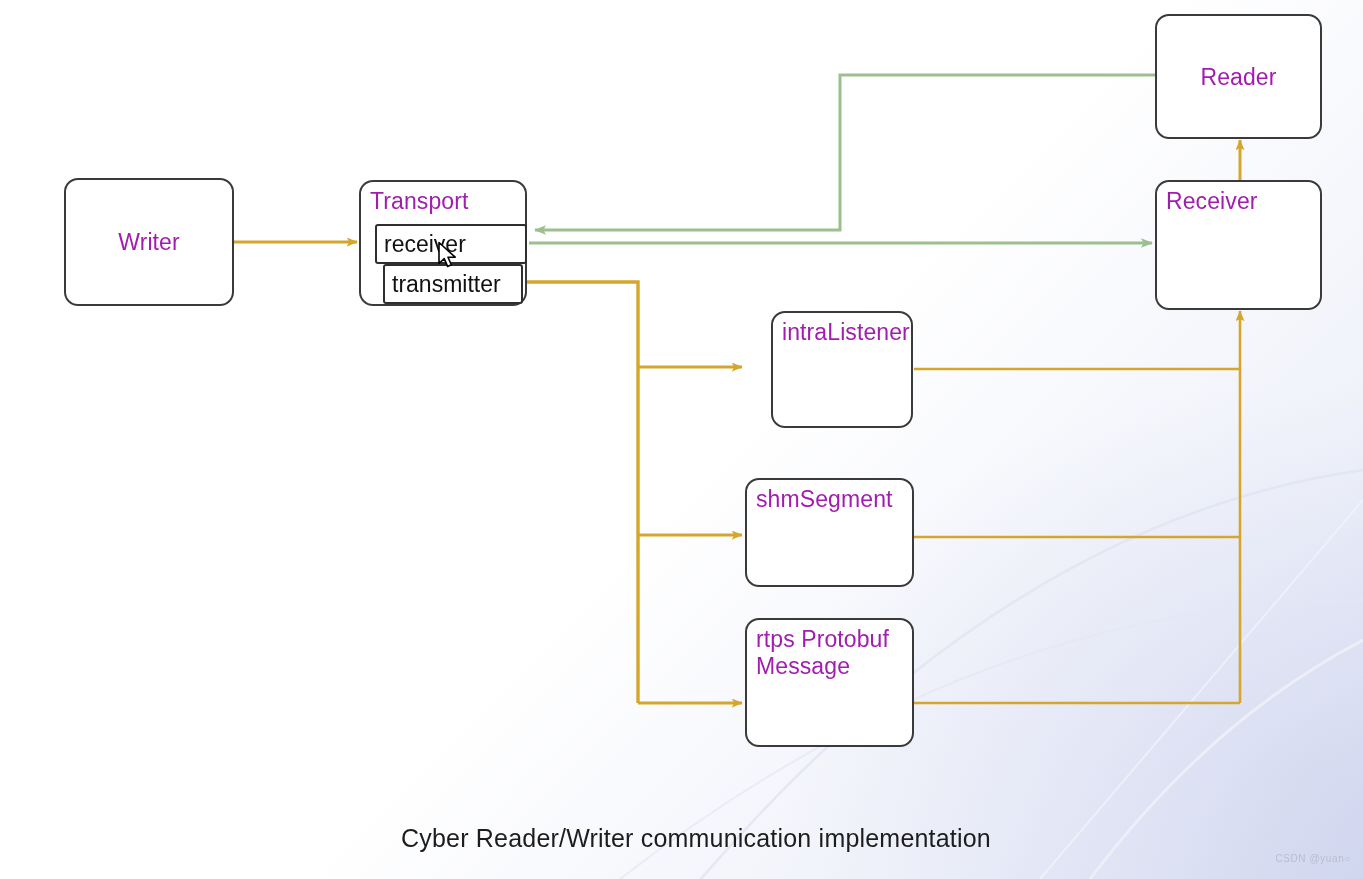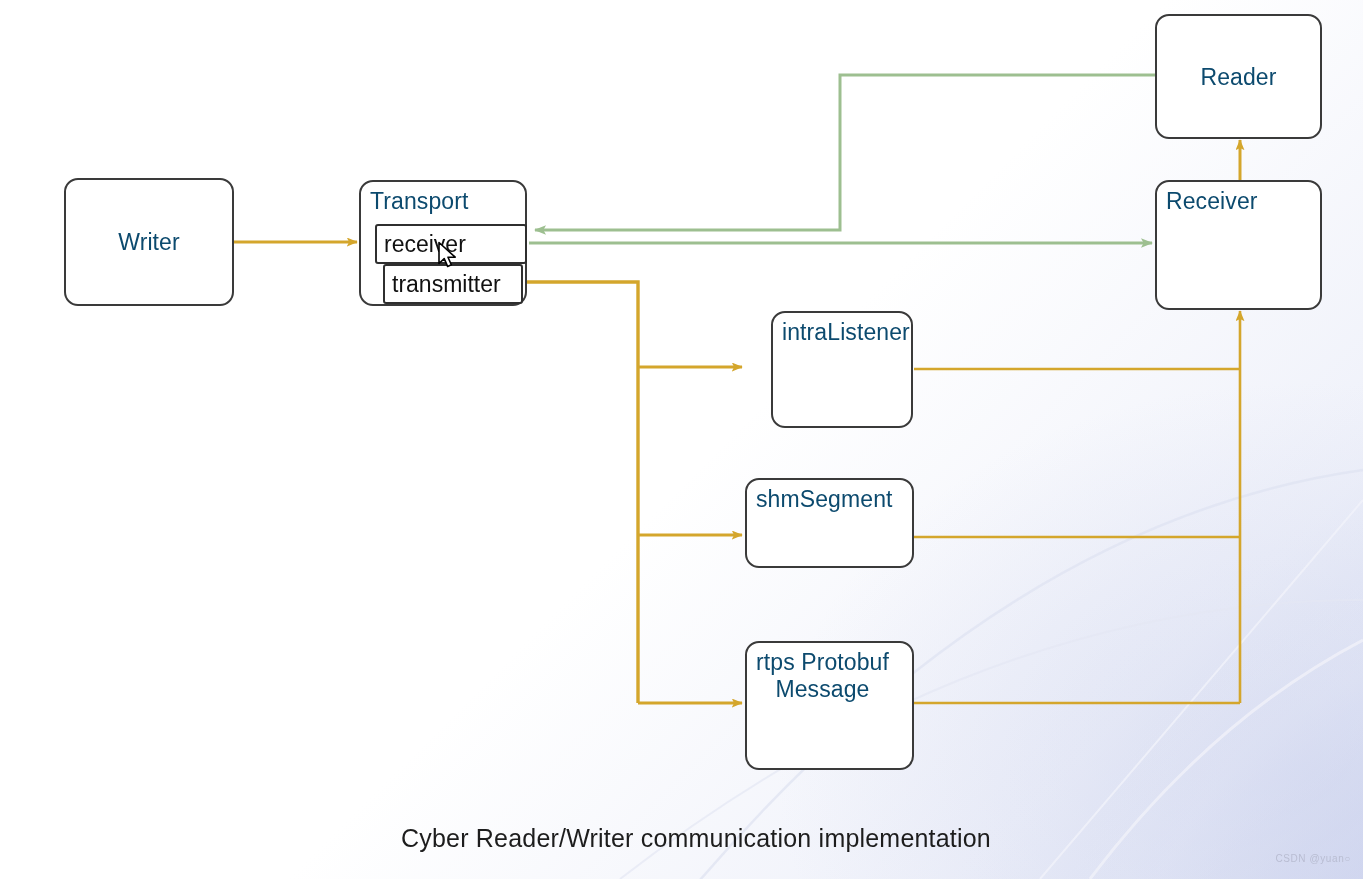--- a/index.html
+++ b/index.html
@@ -31,32 +31,32 @@
 
   .node {
     position: absolute;
     box-sizing: border-box;
     background: #ffffff;
     border: 2.5px solid #3a3a3a;
     border-radius: 14px;
   }
   .node .lbl {
     position: absolute;
-    color: #0c4a6e;
+    color: #a21caf;
     font-size: 23px;
     line-height: 1.16;
     white-space: pre-line;
     letter-spacing: 0.1px;
   }
   .lbl-center {
     left: 0; right: 0; top: 50%;
     transform: translateY(-50%);
     text-align: center;
   }
-  .lbl-tl { left: 9px; top: 6px; text-align: center; }
+  .lbl-tl { left: 9px; top: 6px; text-align: left; }
 
   .subbox {
     position: absolute;
     box-sizing: border-box;
     background: #ffffff;
     border: 2px solid #2f2f2f;
     border-radius: 3px;
   }
   .subbox .slbl {
     position: absolute;
@@ -146,25 +146,25 @@
     </div>
     <div class="subbox" style="left:22px; top:82px; width:140px; height:40px;">
       <div class="slbl">transmitter</div>
     </div>
   </div>
 
   <div class="node" style="left:771px; top:311px; width:142px; height:117px;">
     <div class="lbl lbl-tl">intraListener</div>
   </div>
 
-  <div class="node" style="left:745px; top:478px; width:169px; height:90px;">
+  <div class="node" style="left:745px; top:478px; width:169px; height:109px;">
     <div class="lbl lbl-tl">shmSegment</div>
   </div>
 
-  <div class="node" style="left:745px; top:641px; width:169px; height:129px;padding-left:13px;">
+  <div class="node" style="left:745px; top:618px; width:169px; height:129px;padding-left:13px;">
     <div class="lbl lbl-tl">rtps Protobuf
 Message</div>
   </div>
 
   <div class="node" style="left:1155px; top:14px; width:167px; height:125px;">
     <div class="lbl lbl-center">Reader</div>
   </div>
 
   <div class="node" style="left:1155px; top:180px; width:167px; height:130px;">
     <div class="lbl lbl-tl">Receiver</div>

